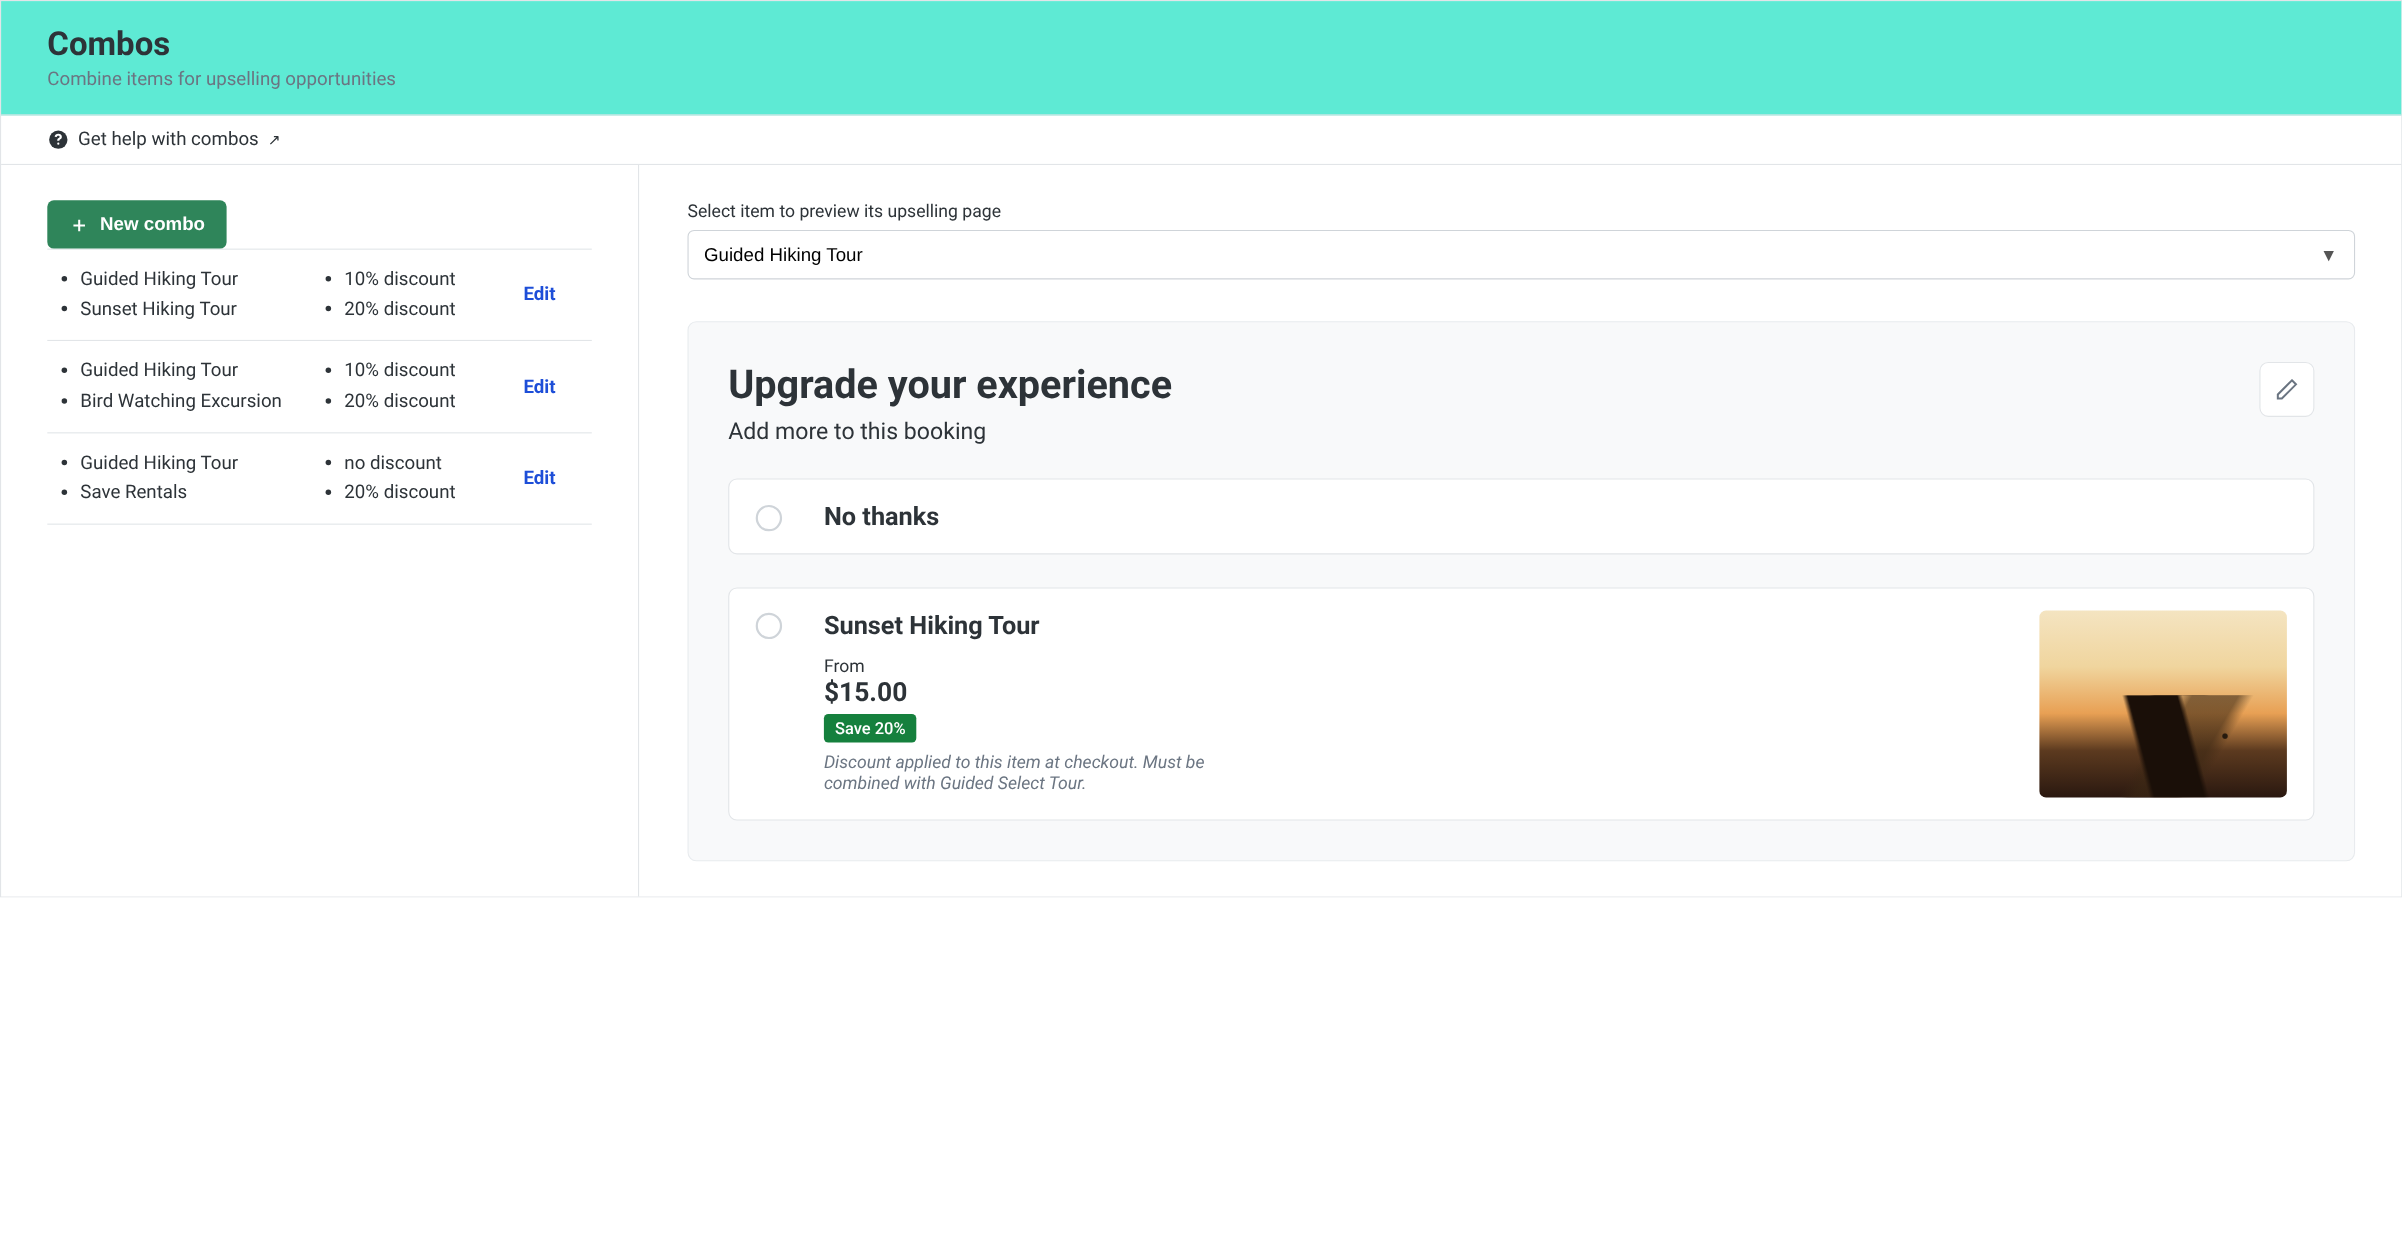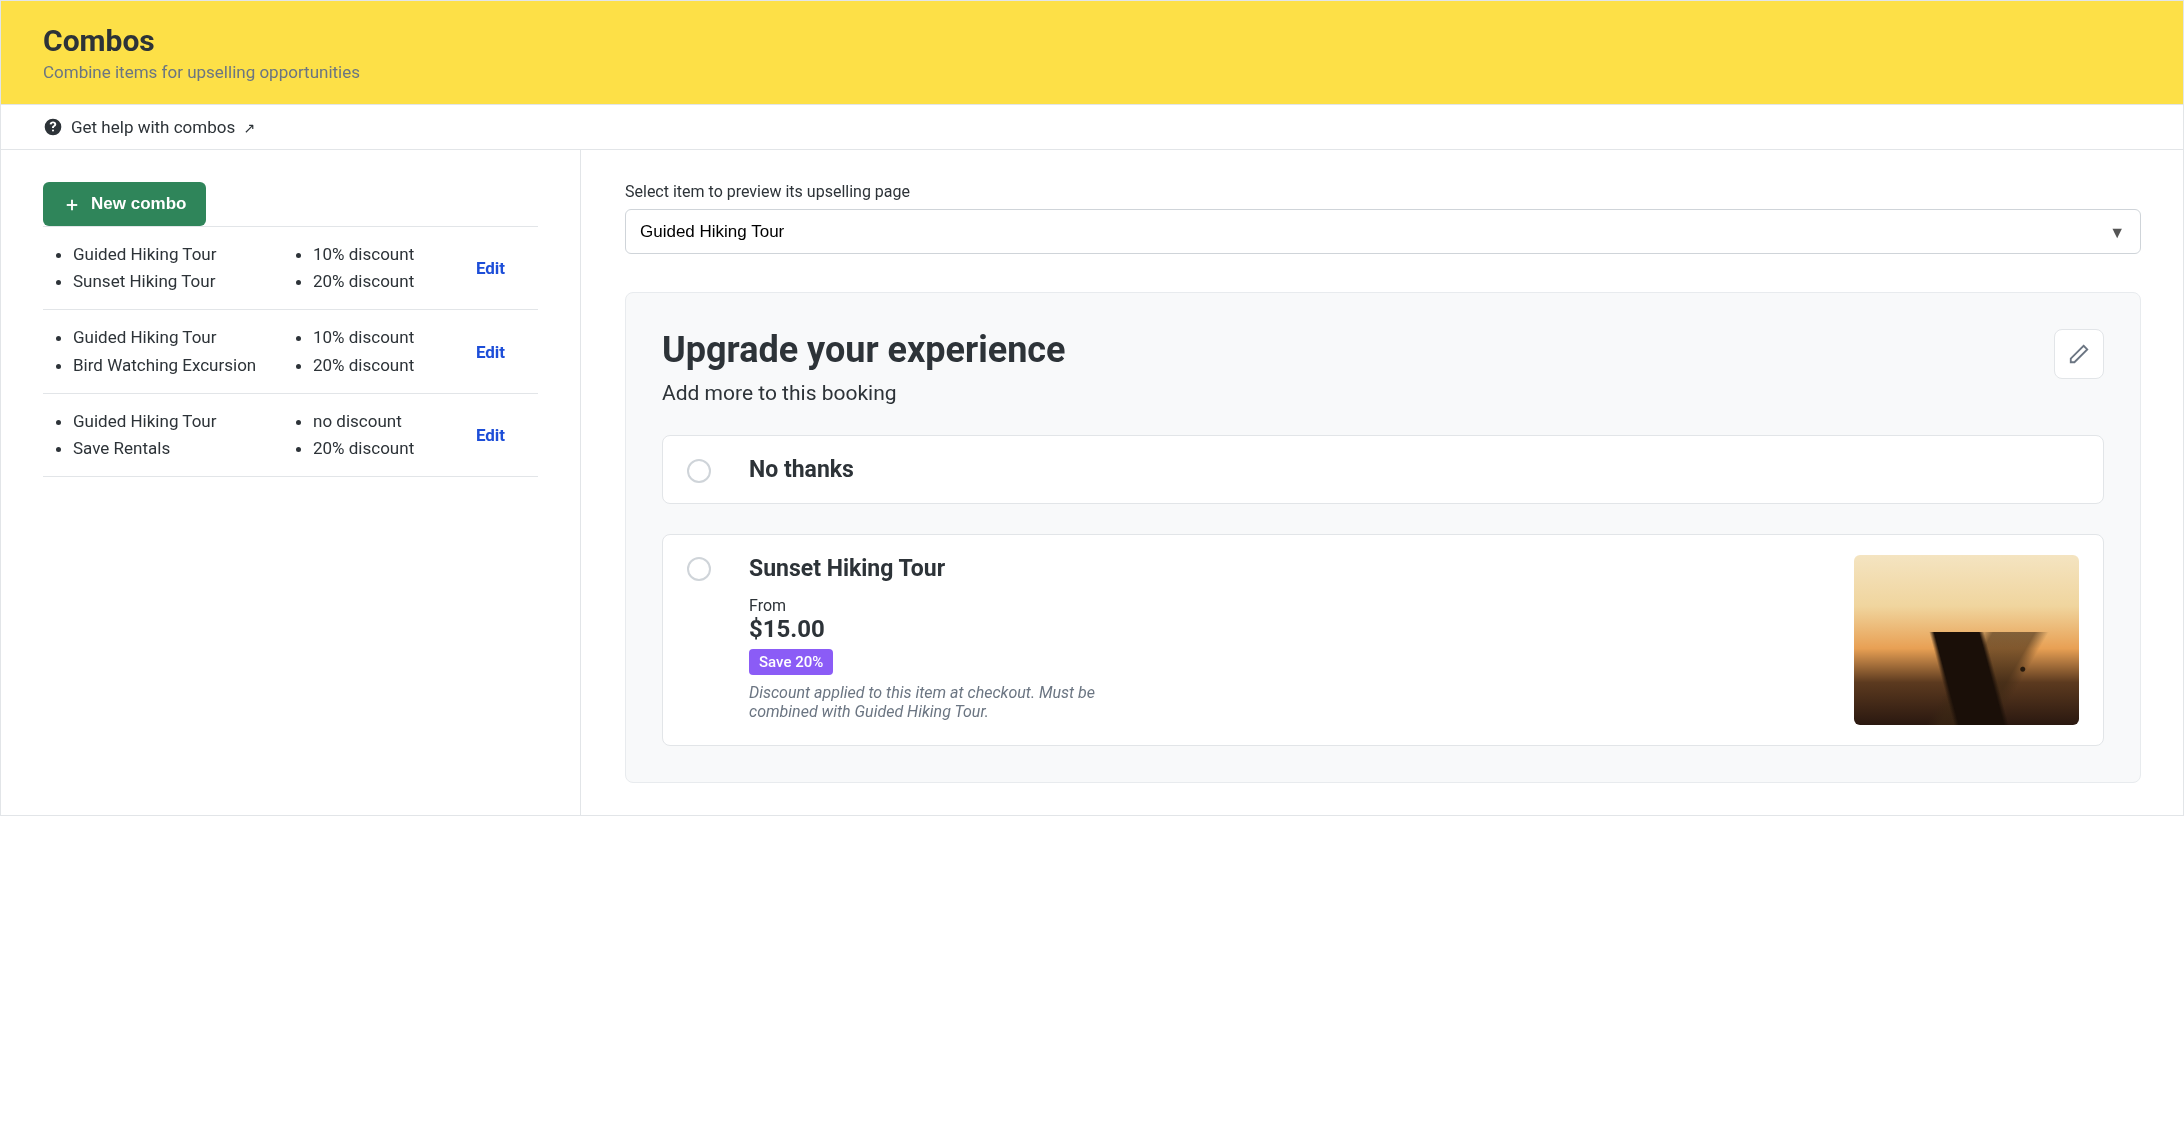--- a/index.html
+++ b/index.html
@@ -7,21 +7,21 @@
       font-family: -apple-system, BlinkMacSystemFont, "Segoe UI", Roboto, sans-serif;
       background: #fff;
       color: #2d3338;
     }
     .page {
       border: 1px solid #e2e5e8;
       margin: 0;
       min-height: 784px;
     }
     .header {
-      background: #fde047;
+      background: #5eead4;
       padding: 22px 42px;
       border-bottom: 1px solid #e2e5e8;
     }
     .header h1 {
       font-size: 30px;
       font-weight: 700;
       color: #2d3338;
       margin-bottom: 4px;
     }
     .header .subtitle {
@@ -198,21 +198,21 @@
     }
     .option-title {
       font-size: 23px;
       font-weight: 700;
     }
     .option-body { flex: 1; }
     .from-label { font-size: 16px; color: #2d3338; margin-top: 14px; }
     .price { font-size: 24px; font-weight: 700; }
     .badge {
       display: inline-block;
-      background: #8b5cf6;
+      background: #15803d;
       color: #fff;
       font-size: 15px;
       padding: 4px 10px;
       border-radius: 4px;
       margin-top: 6px;
       font-weight: 500;
     }
     .note {
       font-style: italic;
       color: #6b7582;
@@ -337,21 +337,21 @@
           <div class="option-title">No thanks</div>
         </div>
 
         <div class="option">
           <div class="radio"></div>
           <div class="option-body">
             <div class="option-title">Sunset Hiking Tour</div>
             <div class="from-label">From</div>
             <div class="price">$15.00</div>
             <div class="badge">Save 20%</div>
-            <div class="note">Discount applied to this item at checkout. Must be combined with Guided Hiking Tour.</div>
+            <div class="note">Discount applied to this item at checkout. Must be combined with Guided Select Tour.</div>
           </div>
           <div class="thumb"></div>
         </div>
 
       </div>
     </div>
 
   </div>
 
 </div>

